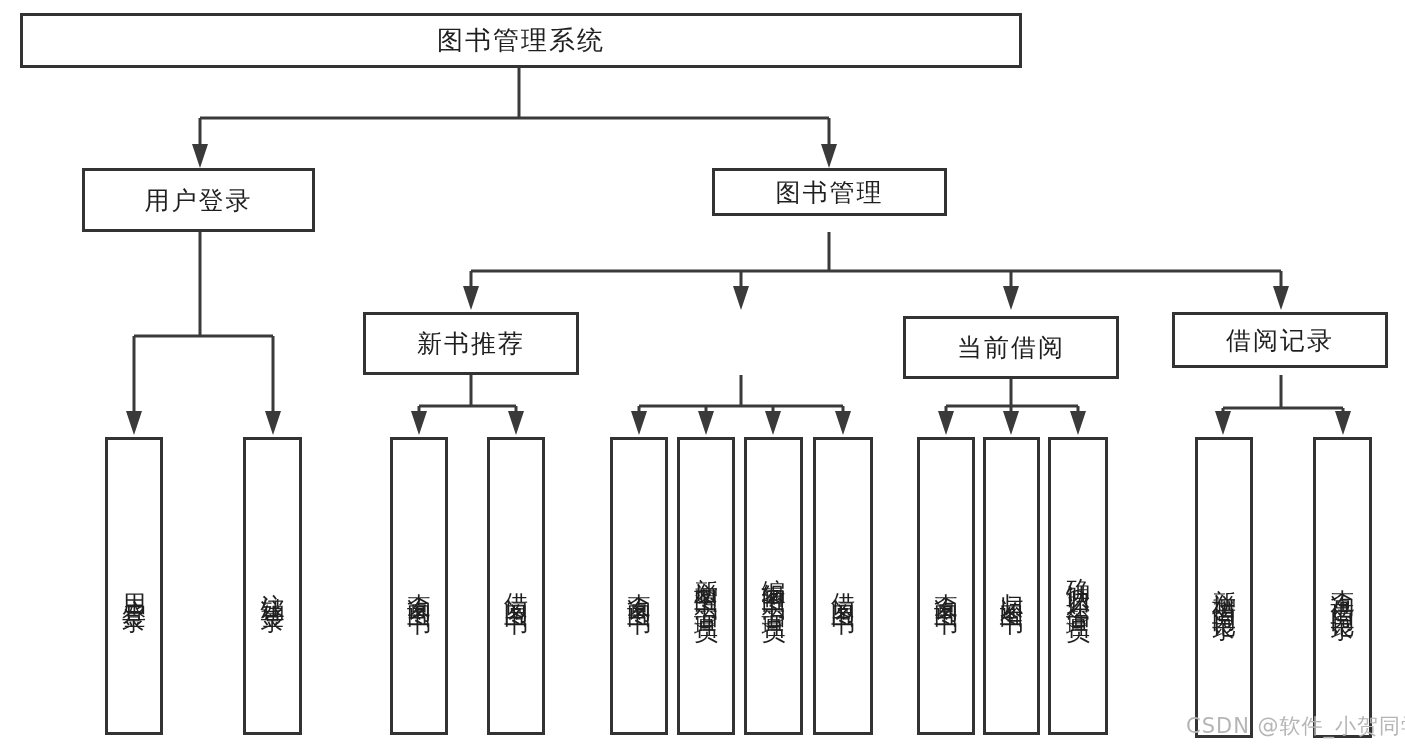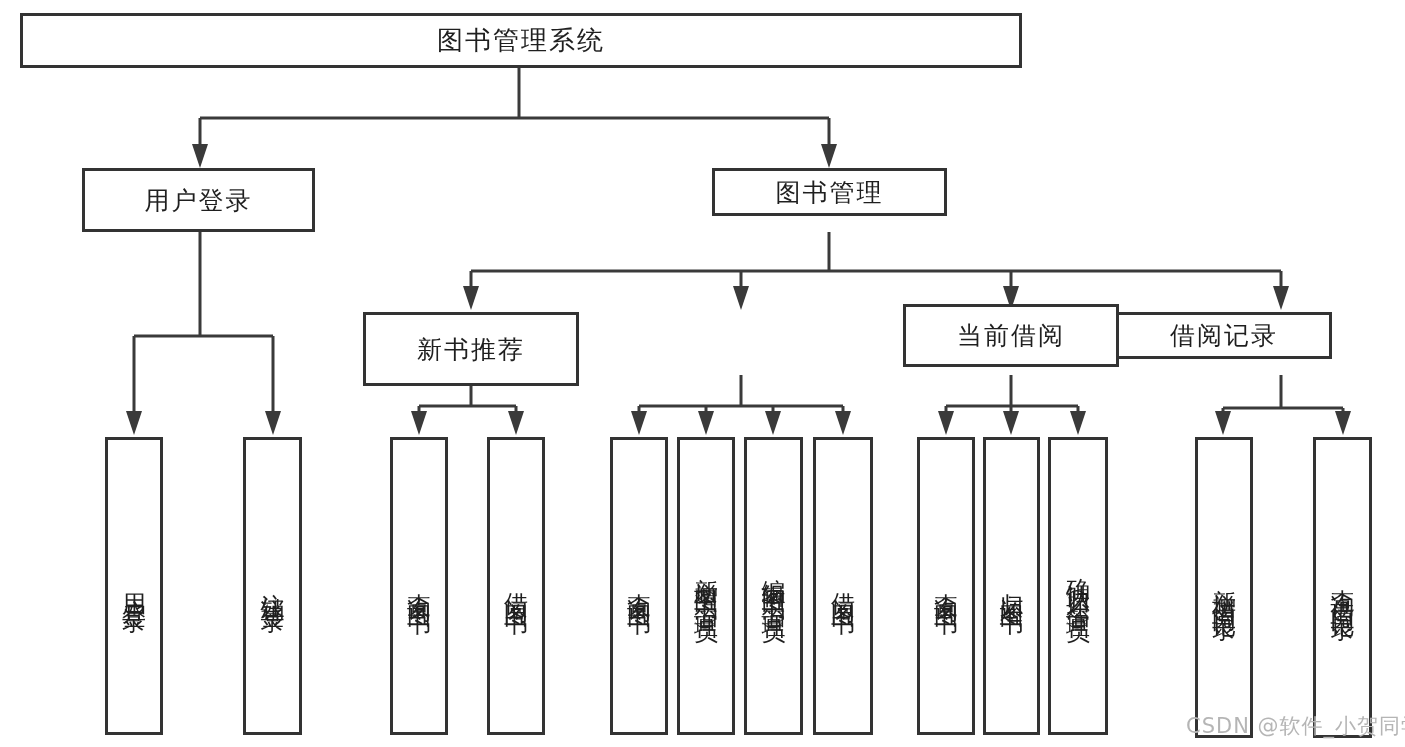--- a/index.html
+++ b/index.html
@@ -73,27 +73,27 @@
     <span class="label">图书管理系统</span>
   </div>
 
   <div class="node h" style="left:82px;top:168px;width:233px;height:64px">
     <span class="label">用户登录</span>
   </div>
   <div class="node h" style="left:712px;top:168px;width:235px;height:48px">
     <span class="label">图书管理</span>
   </div>
 
-  <div class="node h" style="left:363px;top:312px;width:216px;height:74px">
+  <div class="node h" style="left:363px;top:312px;width:216px;height:63px">
     <span class="label">新书推荐</span>
   </div>
-  <div class="node h" style="left:903px;top:304px;width:216px;height:63px">
+  <div class="node h" style="left:903px;top:316px;width:216px;height:63px">
     <span class="label">当前借阅</span>
   </div>
-  <div class="node h" style="left:1116px;top:312px;width:216px;height:47px">
+  <div class="node h" style="left:1172px;top:312px;width:216px;height:56px">
     <span class="label">借阅记录</span>
   </div>
 
   <div class="node v" style="left:105px;top:437px;width:58px;height:298px">
     <span class="label">用户登录</span>
   </div>
   <div class="node v" style="left:243px;top:437px;width:59px;height:298px">
     <span class="label">注销登录</span>
   </div>
 

